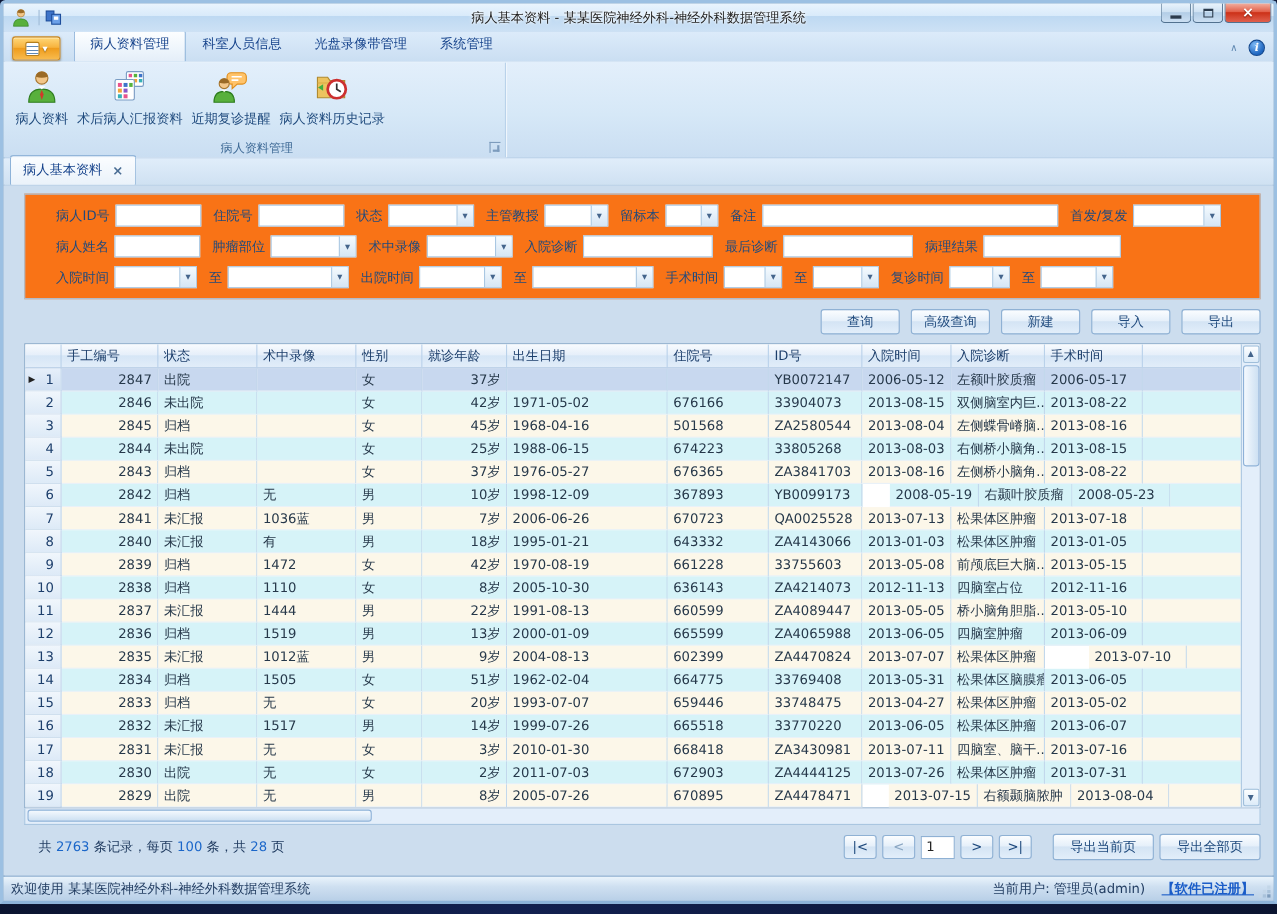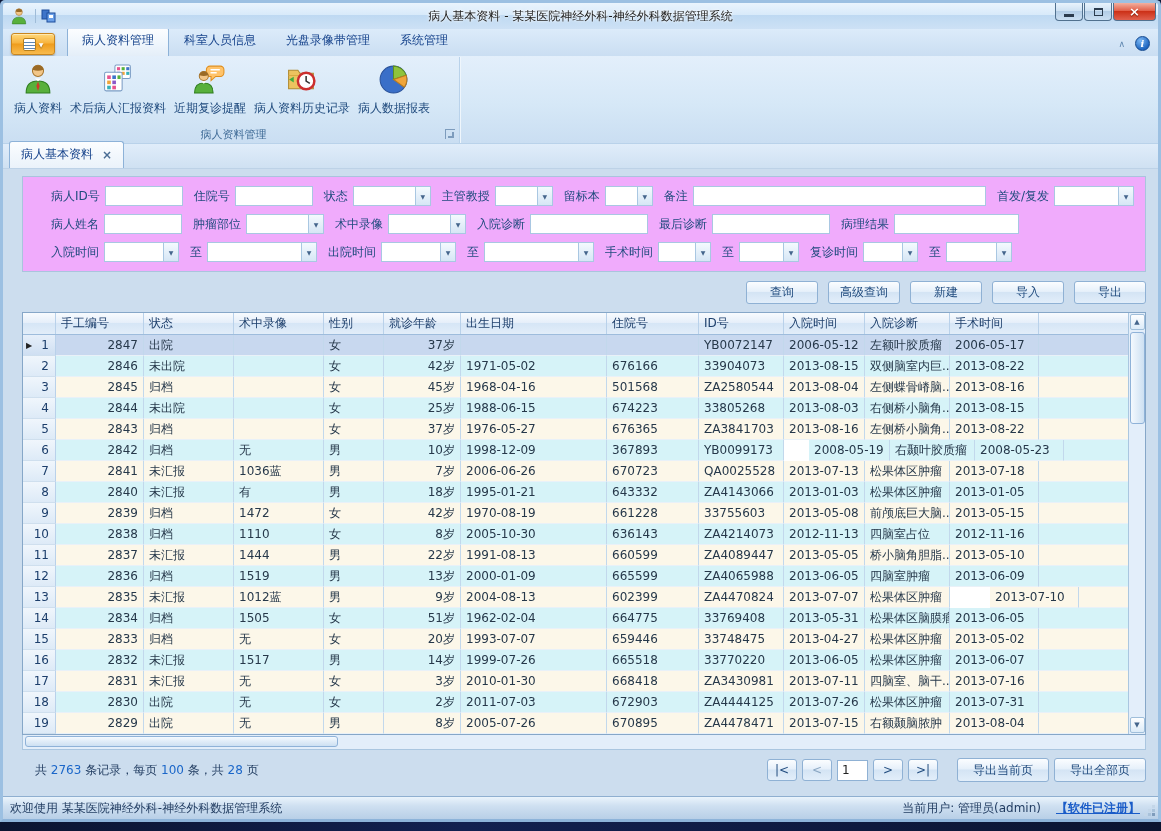--- a/index.html
+++ b/index.html
@@ -64,21 +64,21 @@
     border-right:2px solid #7d9cbd; border-bottom:2px solid #7d9cbd; }
   
   .doc-tabrow { height:25px; flex:none; display:flex; align-items:flex-end; padding:0 0 0 6px;
     background:linear-gradient(#e0edfa,#cfe1f2); border-bottom:1px solid #bdd2e7; }
   .doc-tab { display:flex; align-items:center; gap:9px; padding:4px 11px 5px;
     background:linear-gradient(#fbfdff,#eaf2fa); border:1px solid #8db2d8; border-bottom:none;
     border-radius:3px 3px 0 0; color:#15428b; }
   .doc-tab .close-x { color:#4a6d94; font-weight:bold; font-size:12px; line-height:1; }
   
   .tab-page { flex:1; background:#ccddee; padding:7px 12px 0 19px; display:flex; flex-direction:column; overflow:hidden; }
-  .filter-panel { border:1px solid #aac4dd; background:#f0abfc; padding:9px 0 1px 8px; flex:none; }
+  .filter-panel { border:1px solid #aac4dd; background:#f97316; padding:9px 24px 1px 8px; flex:none; }
   .frow { display:flex; align-items:center; margin-bottom:8px; padding-left:20px; }
   .fitem { display:flex; align-items:center; margin-right:11px; }
   .fitem.grow { flex:1; }
   .fitem .flabel { margin-right:5px; white-space:nowrap; color:#1f4a7d; }
   .tinput { height:20px; background:#fff; border:1px solid #a9c7e2; font:inherit; color:#223; padding:0 3px; outline:none; }
   .fitem.grow .tinput { flex:1; }
   .combo { height:20px; background:#fff; border:1px solid #a9c7e2; display:flex; align-items:stretch; }
   .combo .cfield { flex:1; }
   .combo .arrow { width:15px; flex:none; border-left:1px solid #a9c7e2; display:flex; align-items:center; justify-content:center;
     background:linear-gradient(#f4fafe,#d6e6f5); color:#44658c; font-size:6px; }
@@ -244,28 +244,20 @@
           <div class="rbtn">
             <span><svg viewBox="0 0 32 32">
                 <path d="M3 8h9l2 3h13v15H3z" fill="#ecc35f" stroke="#b08a30"></path>
                 <path d="M3 13h24" stroke="#d8ab43" fill="none"></path>
                 <path d="M3.5 17l4.5-2.8v5.6z" fill="#3fae3f"></path>
                 <circle cx="20" cy="18.5" r="8" fill="#fff" stroke="#cc2f2f" stroke-width="2.4"></circle>
                 <path d="M20 13.5v5l3.6 2.2" stroke="#333" stroke-width="1.5" fill="none"></path>
               </svg></span>
             <span class="lbl">病人资料历史记录</span>
           </div>
-          <div class="rbtn">
-            <span><svg viewBox="0 0 32 32">
-                <circle cx="15.5" cy="17" r="13" fill="#3a6fc8" stroke="#2a529a"></circle>
-                <path d="M15.5 17V4a13 13 0 0 1 12.3 8.9z" fill="#8fc33c" stroke="#5d8f20"></path>
-                <path d="M15.5 17l12.3-4.1a13 13 0 0 1-1.8 11.6z" fill="#f0a53a" stroke="#b87a1e"></path>
-              </svg></span>
-            <span class="lbl">病人数据报表</span>
-          </div>
         </div>
       <div class="group-footer">病人资料管理</div>
       <span class="launcher"></span>
     </div>
   </div>
 
   <div class="doc-tabrow">
     <div class="doc-tab">
       <span>病人基本资料</span>
       <span class="close-x">×</span>
@@ -749,21 +741,21 @@
                 <span>19</span>
               </div>
               <div class="c num" style="width: 88px;">2829</div>
               <div class="c" style="width: 90px;">出院</div>
               <div class="c" style="width: 90px;">无</div>
               <div class="c" style="width: 60px;">男</div>
               <div class="c num" style="width: 77px;">8岁</div>
               <div class="c" style="width: 146px;">2005-07-26</div>
               <div class="c" style="width: 92px;">670895</div>
               <div class="c" style="width: 85px;">ZA4478471</div>
-              <div class="c" style="width: 81px;">2013-07-15</div>
+              <div class="c" style="width: 81px; margin-left: 24px;">2013-07-15</div>
               <div class="c" style="width: 85px;">右额颞脑脓肿</div>
               <div class="c" style="width: 89px;">2013-08-04</div>
               <div class="c fill"></div>
             </div>
           </div>
       </div>
       <div class="v-scroll">
         <div class="sbtn">▲</div>
         <div class="vthumb"></div>
         <div class="vspace"></div>

